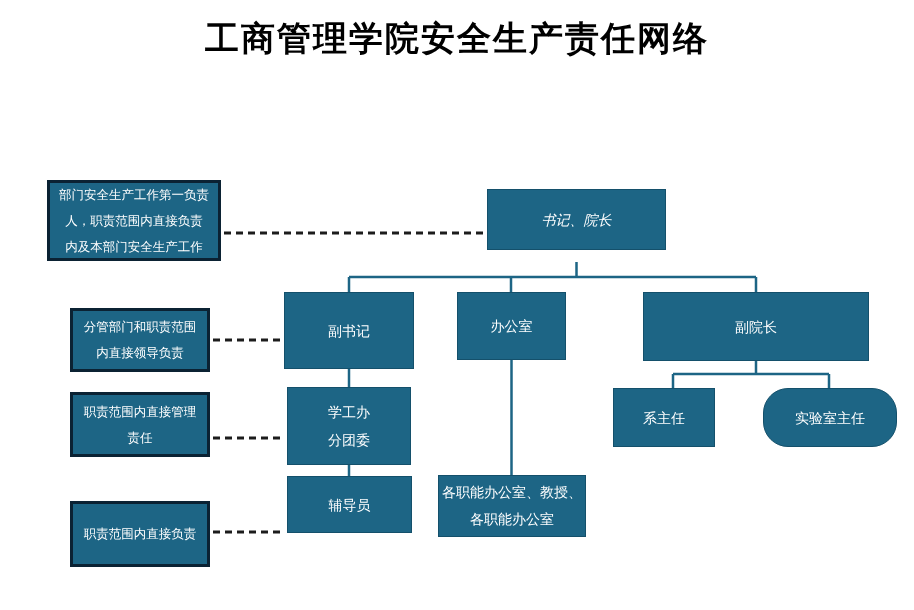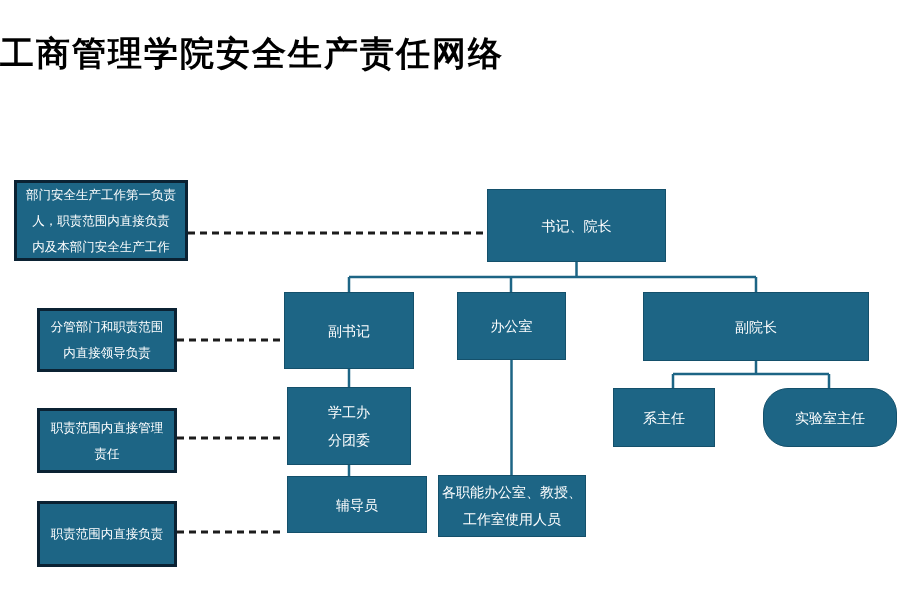--- a/index.html
+++ b/index.html
@@ -1,21 +1,21 @@
 <!DOCTYPE html>
 <html style="--box-fill: #1d6585; --box-border: #14506b; --annotation-border: #0b2233; --connector: #1d6585; --dashed: #1c1c1c; --text: #ffffff; --title-color: #000000;"><head>
 <meta charset="utf-8">
 <style>
   html,body { margin:0; padding:0; background:#ffffff; }
   .stage {
     position:relative; width:914px; height:610px; background:#ffffff;
     font-family:"Liberation Sans","DejaVu Sans",sans-serif; overflow:hidden;
   }
   .title {
-    position:absolute; left:0; right:0; top:31px; text-align:left;
+    position:absolute; left:0; right:0; top:16px; text-align:center;
     font-size:34px; font-weight:bold; letter-spacing:2px;
     color:var(--title-color,#000);
   }
   svg.connectors { position:absolute; left:0; top:0; width:914px; height:610px; }
   .line-solid  { stroke:var(--connector,#1d6585); stroke-width:2.5; fill:none; }
   .line-dashed { stroke:var(--dashed,#1c1c1c); stroke-width:3; stroke-dasharray:7 5; fill:none; }
 
   .node {
     position:absolute; box-sizing:border-box;
     background:var(--box-fill,#1d6585);
@@ -23,36 +23,36 @@
     color:var(--text,#ffffff);
     display:flex; flex-direction:column; align-items:center; justify-content:center;
     text-align:center; font-size:14px; line-height:28px;
   }
   .ann {
     position:absolute; box-sizing:border-box;
     background:var(--box-fill,#1d6585);
     border:3px solid var(--annotation-border,#0b2233);
     color:var(--text,#ffffff);
     display:flex; flex-direction:column; align-items:center; justify-content:center;
-    text-align:center; font-size:12.5px; line-height:26px;
+    text-align:center; font-size:12.5px; line-height:26px;margin-left:33px;
   }
 
-  #node-secretary-dean   { left:487px; top:189px; width:179px; height:73px; }
+  #node-secretary-dean   { left:487px; top:189px; width:179px; height:61px;font-style:italic; }
   #node-deputy-secretary { left:284px; top:292px; width:130px; height:77px; }
   #node-office           { left:457px; top:292px; width:109px; height:68px; }
   #node-deputy-dean      { left:643px; top:292px; width:226px; height:69px; }
   #node-student-affairs  { left:287px; top:387px; width:124px; height:78px; }
   #node-dept-head        { left:613px; top:388px; width:102px; height:59px; }
   #node-lab-director     { left:763px; top:388px; width:134px; height:59px;border-radius:25px; }
-  #node-counselor        { left:287px; top:476px; width:140px; height:57px; }
+  #node-counselor        { left:287px; top:476px; width:125px; height:57px; }
   #node-functional-users { left:438px; top:475px; width:148px; height:62px; line-height:27px; }
 
   #ann-1 { left:14px; top:180px; width:174px; height:81px; }
   #ann-2 { left:37px; top:308px; width:140px; height:64px; }
-  #ann-3 { left:37px; top:408px; width:140px; height:65px; }
+  #ann-3 { left:37px; top:392px; width:140px; height:65px; }
   #ann-4 { left:37px; top:501px; width:140px; height:66px; }
 </style>
 </head>
 <body>
 
 <div class="stage">
 
   <div class="title">工商管理学院安全生产责任网络</div>
 
   <svg class="connectors" viewBox="0 0 914 610" xmlns="http://www.w3.org/2000/svg">
@@ -95,21 +95,21 @@
   <div class="node" id="node-lab-director">
     <span>实验室主任</span>
   </div>
 
   <div class="node" id="node-counselor">
     <span>辅导员</span>
   </div>
 
   <div class="node" id="node-functional-users">
     <div>各职能办公室、教授、</div>
-    <div>工作室使用人员</div>
+    <div>各职能办公室</div>
   </div>
 
   <div class="ann" id="ann-1">
     <div>部门安全生产工作第一负责</div>
     <div>人，职责范围内直接负责</div>
     <div>内及本部门安全生产工作</div>
   </div>
 
   <div class="ann" id="ann-2">
     <div>分管部门和职责范围</div>

